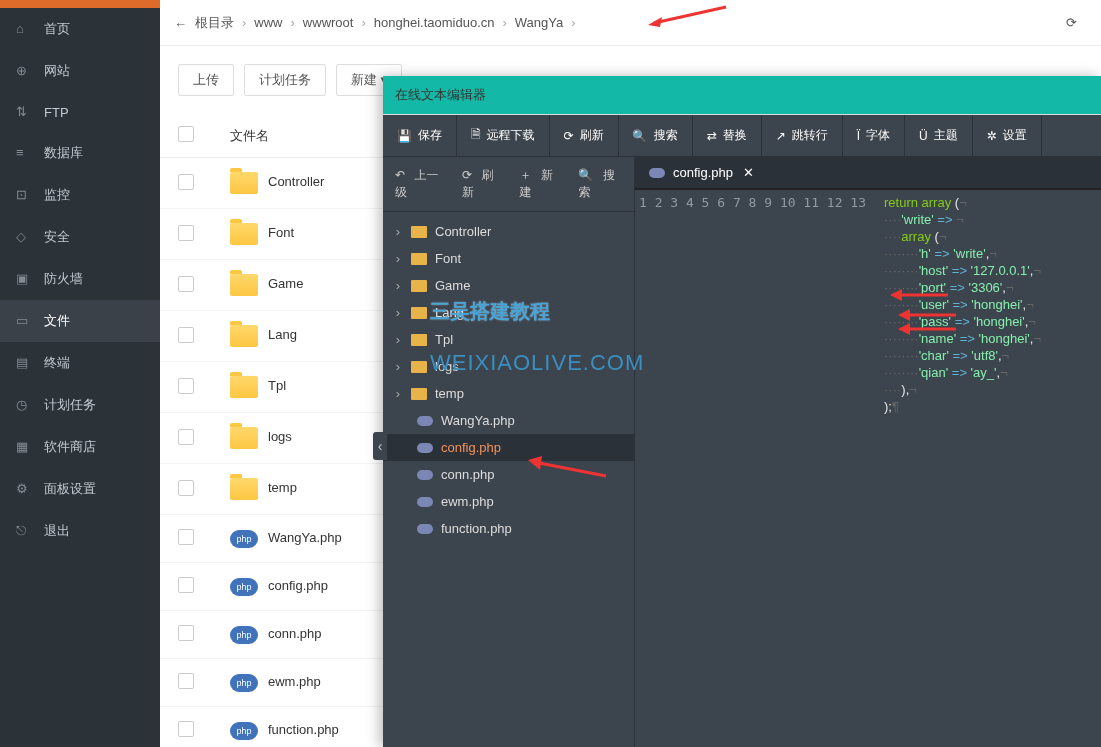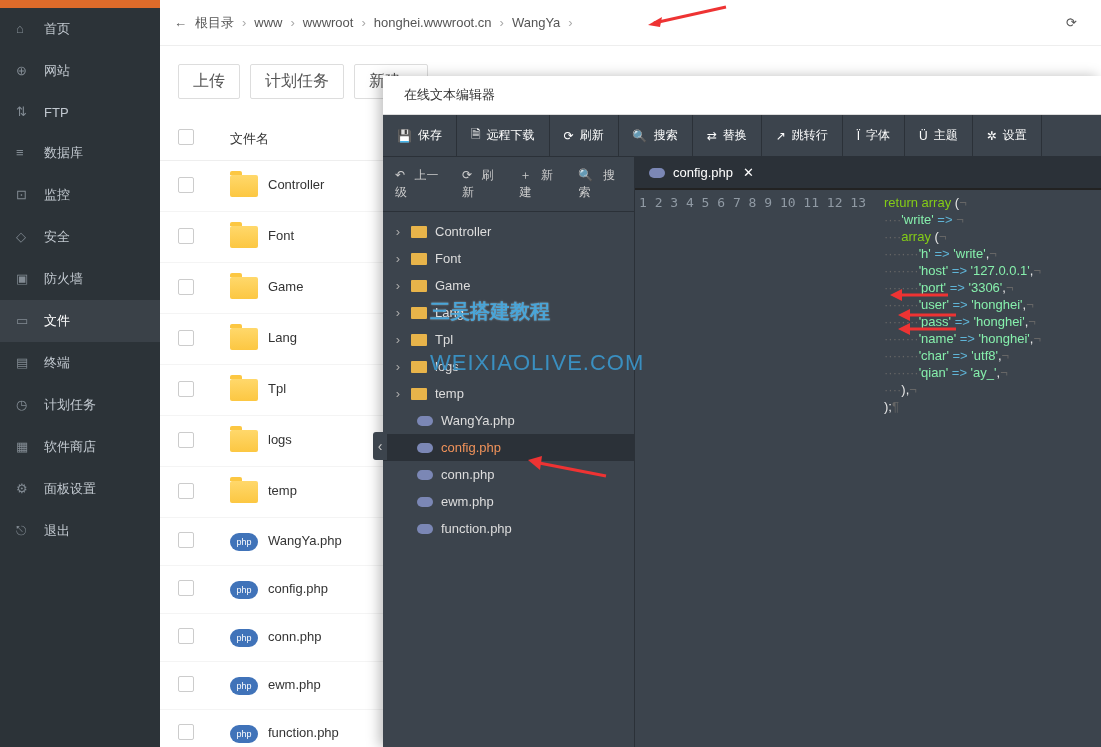--- a/index.html
+++ b/index.html
@@ -8,32 +8,32 @@
 .sb-top{height:8px;background:#de6b2a}
 .sb-item{display:flex;align-items:center;padding:12px 16px;font-size:13px;cursor:pointer;gap:12px}
 .sb-item.active{background:#3a4148;color:#fff}
 .ico{width:16px;height:16px;display:inline-block;color:#828b93}
 .main{position:absolute;left:160px;top:0;right:0;height:747px;background:#fff}
 .crumbs{height:46px;border-bottom:1px solid #eee;display:flex;align-items:center;padding:0 14px;gap:8px;font-size:13px;color:#555}
 .crumbs .sep{color:#aaa}
 .crumbs a{color:#555;cursor:pointer}
 .refresh{margin-left:auto;padding:4px 10px;cursor:pointer;color:#555}
 .toolbar{padding:18px;display:flex;gap:10px}
-.btn{border:1px solid #ddd;background:#fff;padding:6px 14px;font-size:16px;border-radius:2px;cursor:pointer;color:#555}
+.btn{border:1px solid #ddd;background:#fff;padding:6px 14px;font-size:13px;border-radius:2px;cursor:pointer;color:#555}
 .filetable{width:100%;border-collapse:collapse}
 .filetable th{text-align:left;padding:12px 18px;font-size:13px;color:#333;border-bottom:1px solid #eee;font-weight:normal}
 .filetable td{padding:14px 18px;border-bottom:1px solid #f4f4f4;font-size:13px;color:#333}
 .chk{width:16px;height:16px;border:1px solid #ccc;border-radius:2px;display:inline-block}
 .ficon{width:28px;height:22px;display:inline-block;vertical-align:middle;margin-right:10px}
 .folder{background:linear-gradient(#ffd86b,#fcc742);border-radius:2px;position:relative}
 .folder::before{content:"";position:absolute;top:-4px;left:0;width:12px;height:4px;background:#fcc742;border-radius:2px 2px 0 0}
 .php-ico{background:#4073b9;border-radius:9px;width:28px;height:18px;color:#fff;font-size:9px;text-align:center;line-height:18px;vertical-align:middle;display:inline-block;margin-right:10px}
 
 .editor{position:absolute;left:383px;top:76px;width:718px;height:671px;background:#3c444d;color:#fff;box-shadow:-4px 0 12px rgba(0,0,0,.25)}
-.ed-title{padding:10px 21px;font-size:13px;background:#ffffff;color:#333;border-bottom:1px solid #ddd}
+.ed-title{padding:10px 12px;font-size:13px;background:#14b8a6;color:#333;border-bottom:1px solid #ddd}
 .ed-bar{display:flex;background:#3c444d;border-bottom:1px solid #2b3138}
 .ed-btn{padding:10px 14px;font-size:12px;color:#fff;display:flex;align-items:center;gap:6px;border-right:1px solid #2b3138;cursor:pointer}
 .ed-body{display:flex;height:calc(100% - 76px)}
 .ed-left{width:252px;border-right:1px solid #2b3138;background:#3c444d}
 .ed-path{padding:10px 12px;font-size:12px;color:#eee;white-space:nowrap;overflow:hidden;text-overflow:ellipsis;border-bottom:1px solid #2b3138}
 .ed-tools{display:flex;padding:8px 6px;font-size:12px;gap:6px;border-bottom:1px solid #2b3138;color:#ccc}
 .ed-tools span{cursor:pointer;padding:2px 6px}
 .tree{padding:6px 0;font-size:13px}
 .tree-item{display:flex;align-items:center;padding:6px 10px;gap:8px;cursor:pointer;color:#ddd}
 .tree-item.active{background:#2b3138;color:#f0925a}
@@ -113,21 +113,21 @@
 
 <div class="main">
   <div class="crumbs">
     <span style="cursor:pointer">←</span>
     <a>根目录</a>
       <span class="sep">›</span>
     <a>www</a>
       <span class="sep">›</span>
     <a>wwwroot</a>
       <span class="sep">›</span>
-    <a>honghei.wwwroot.cn</a>
+    <a>honghei.taomiduo.cn</a>
       <span class="sep">›</span>
     <a>WangYa</a>
       <span class="sep">›</span>
     <span class="refresh">⟳</span>
   </div>
   <div class="toolbar">
     <button class="btn">上传</button>
     <button class="btn">计划任务</button>
     <button class="btn"><span>新建</span> ▾</button>
   </div>

